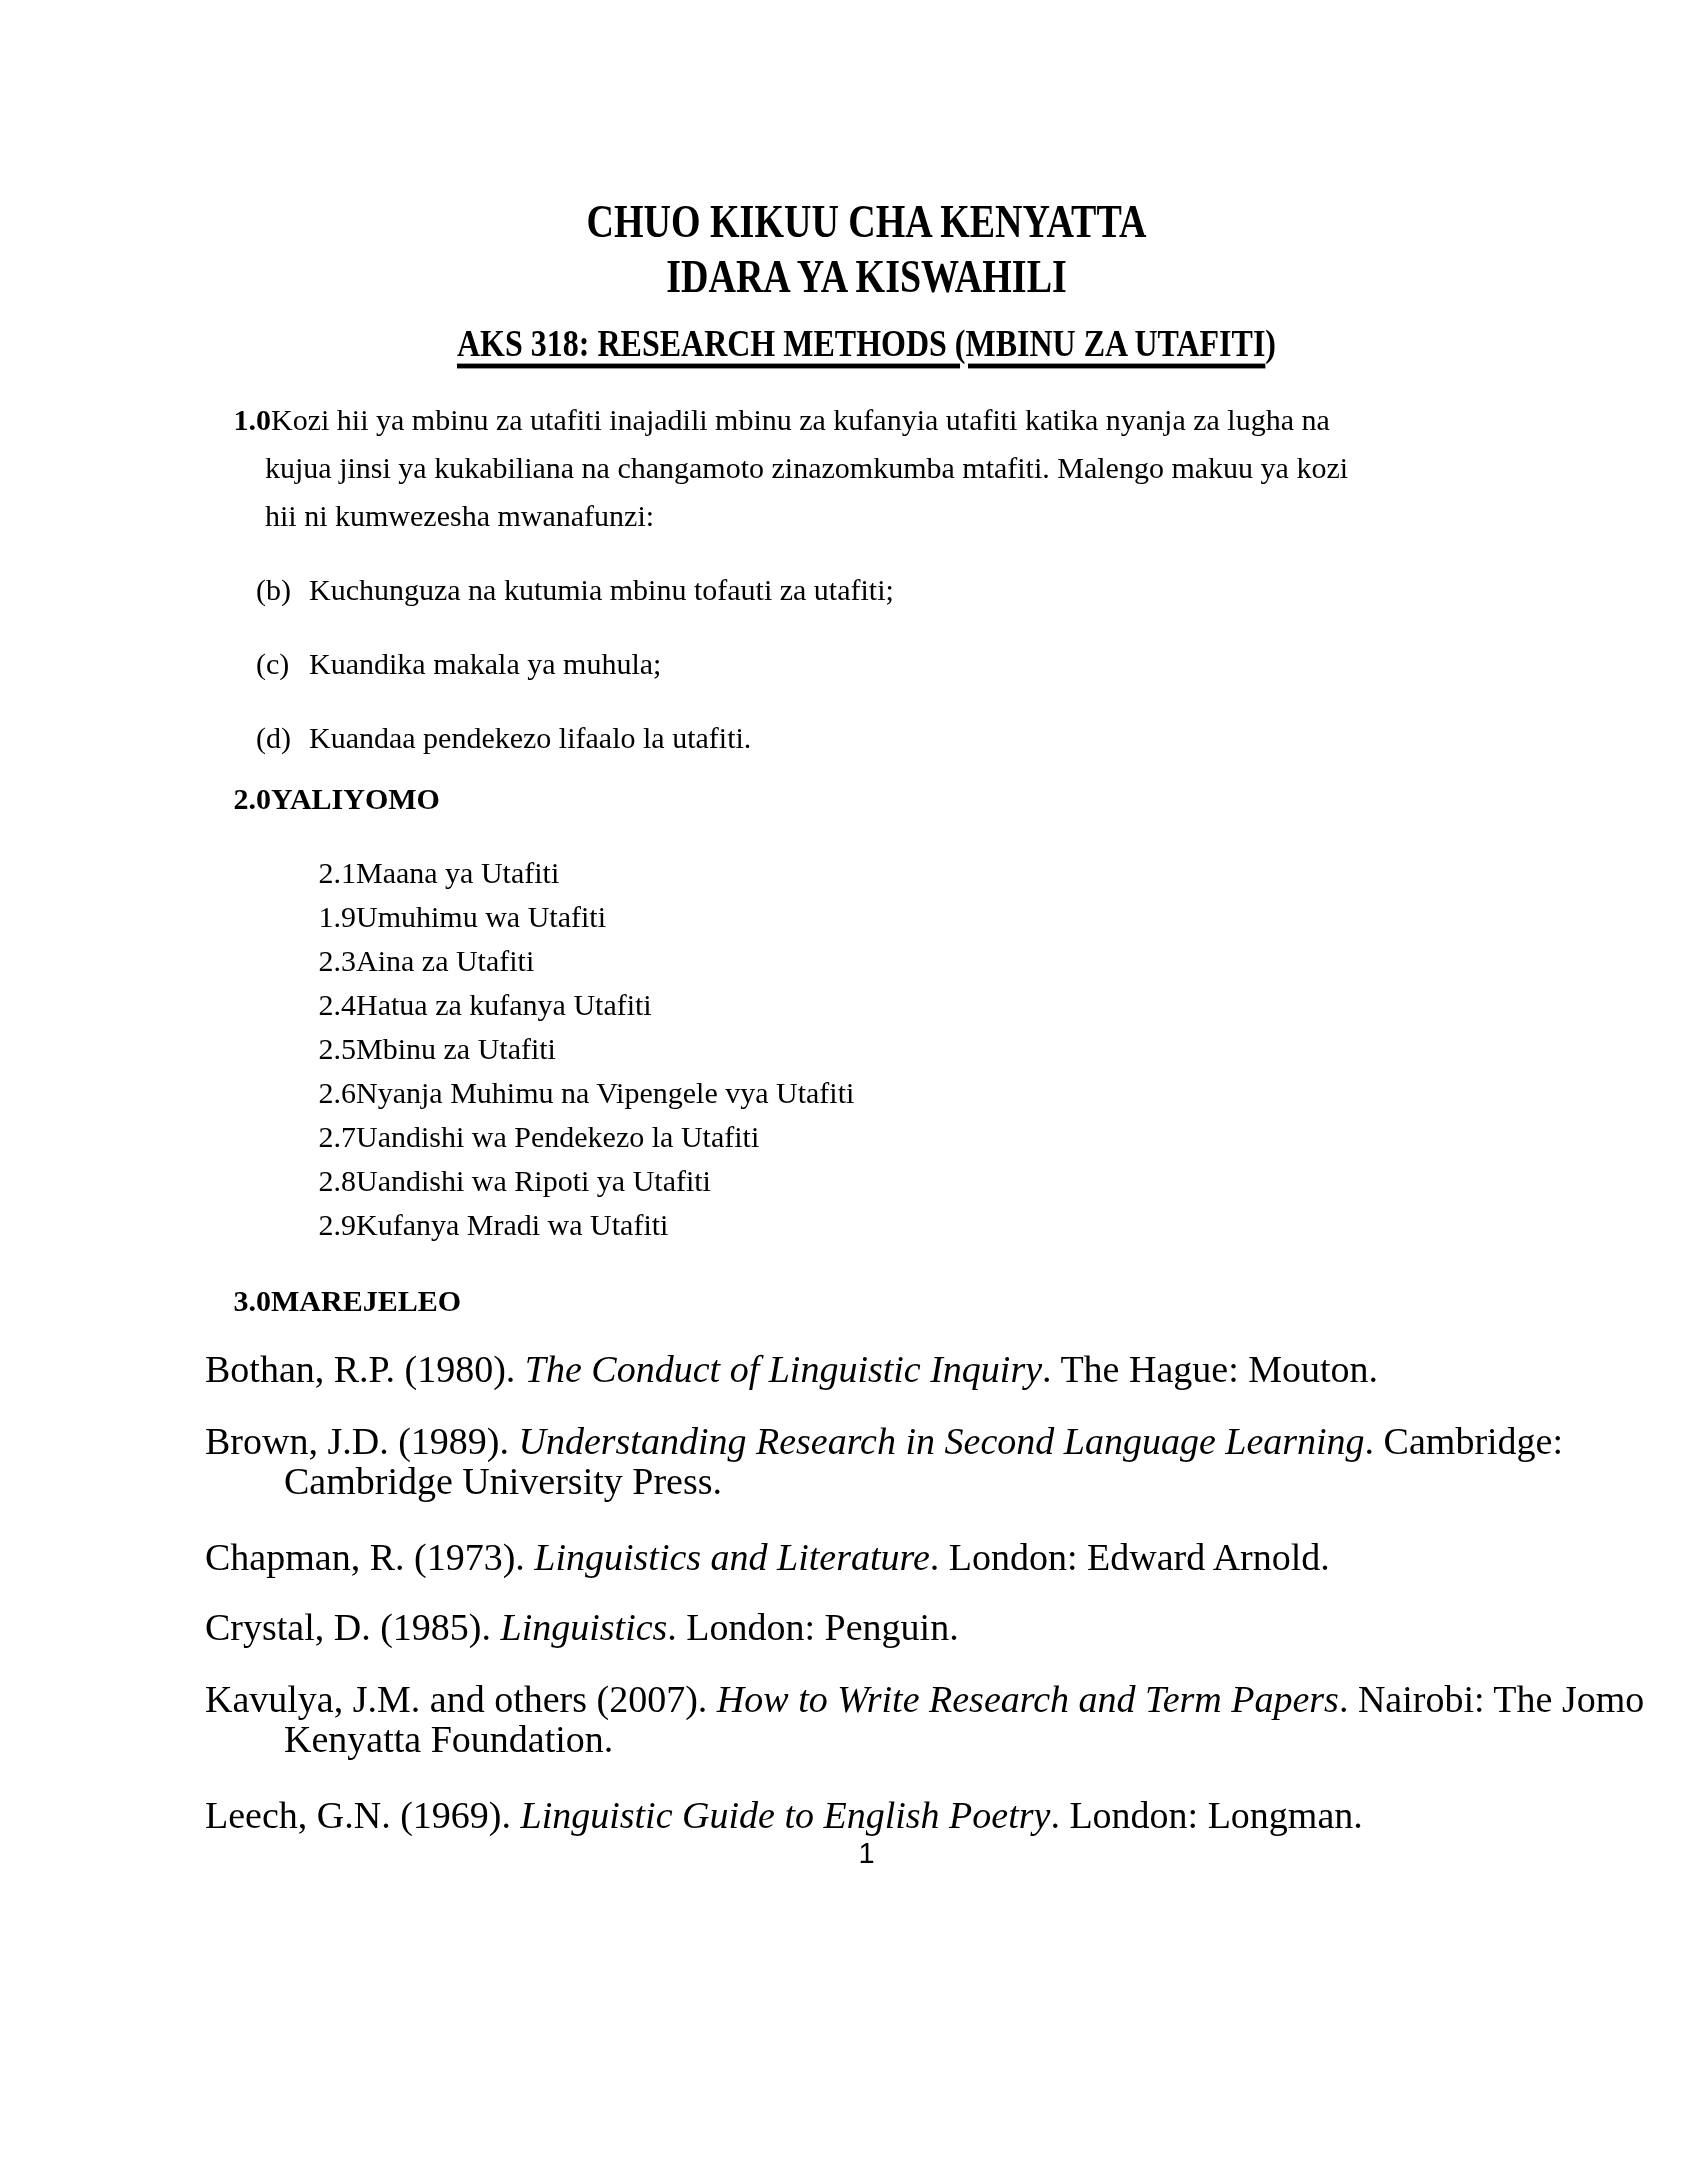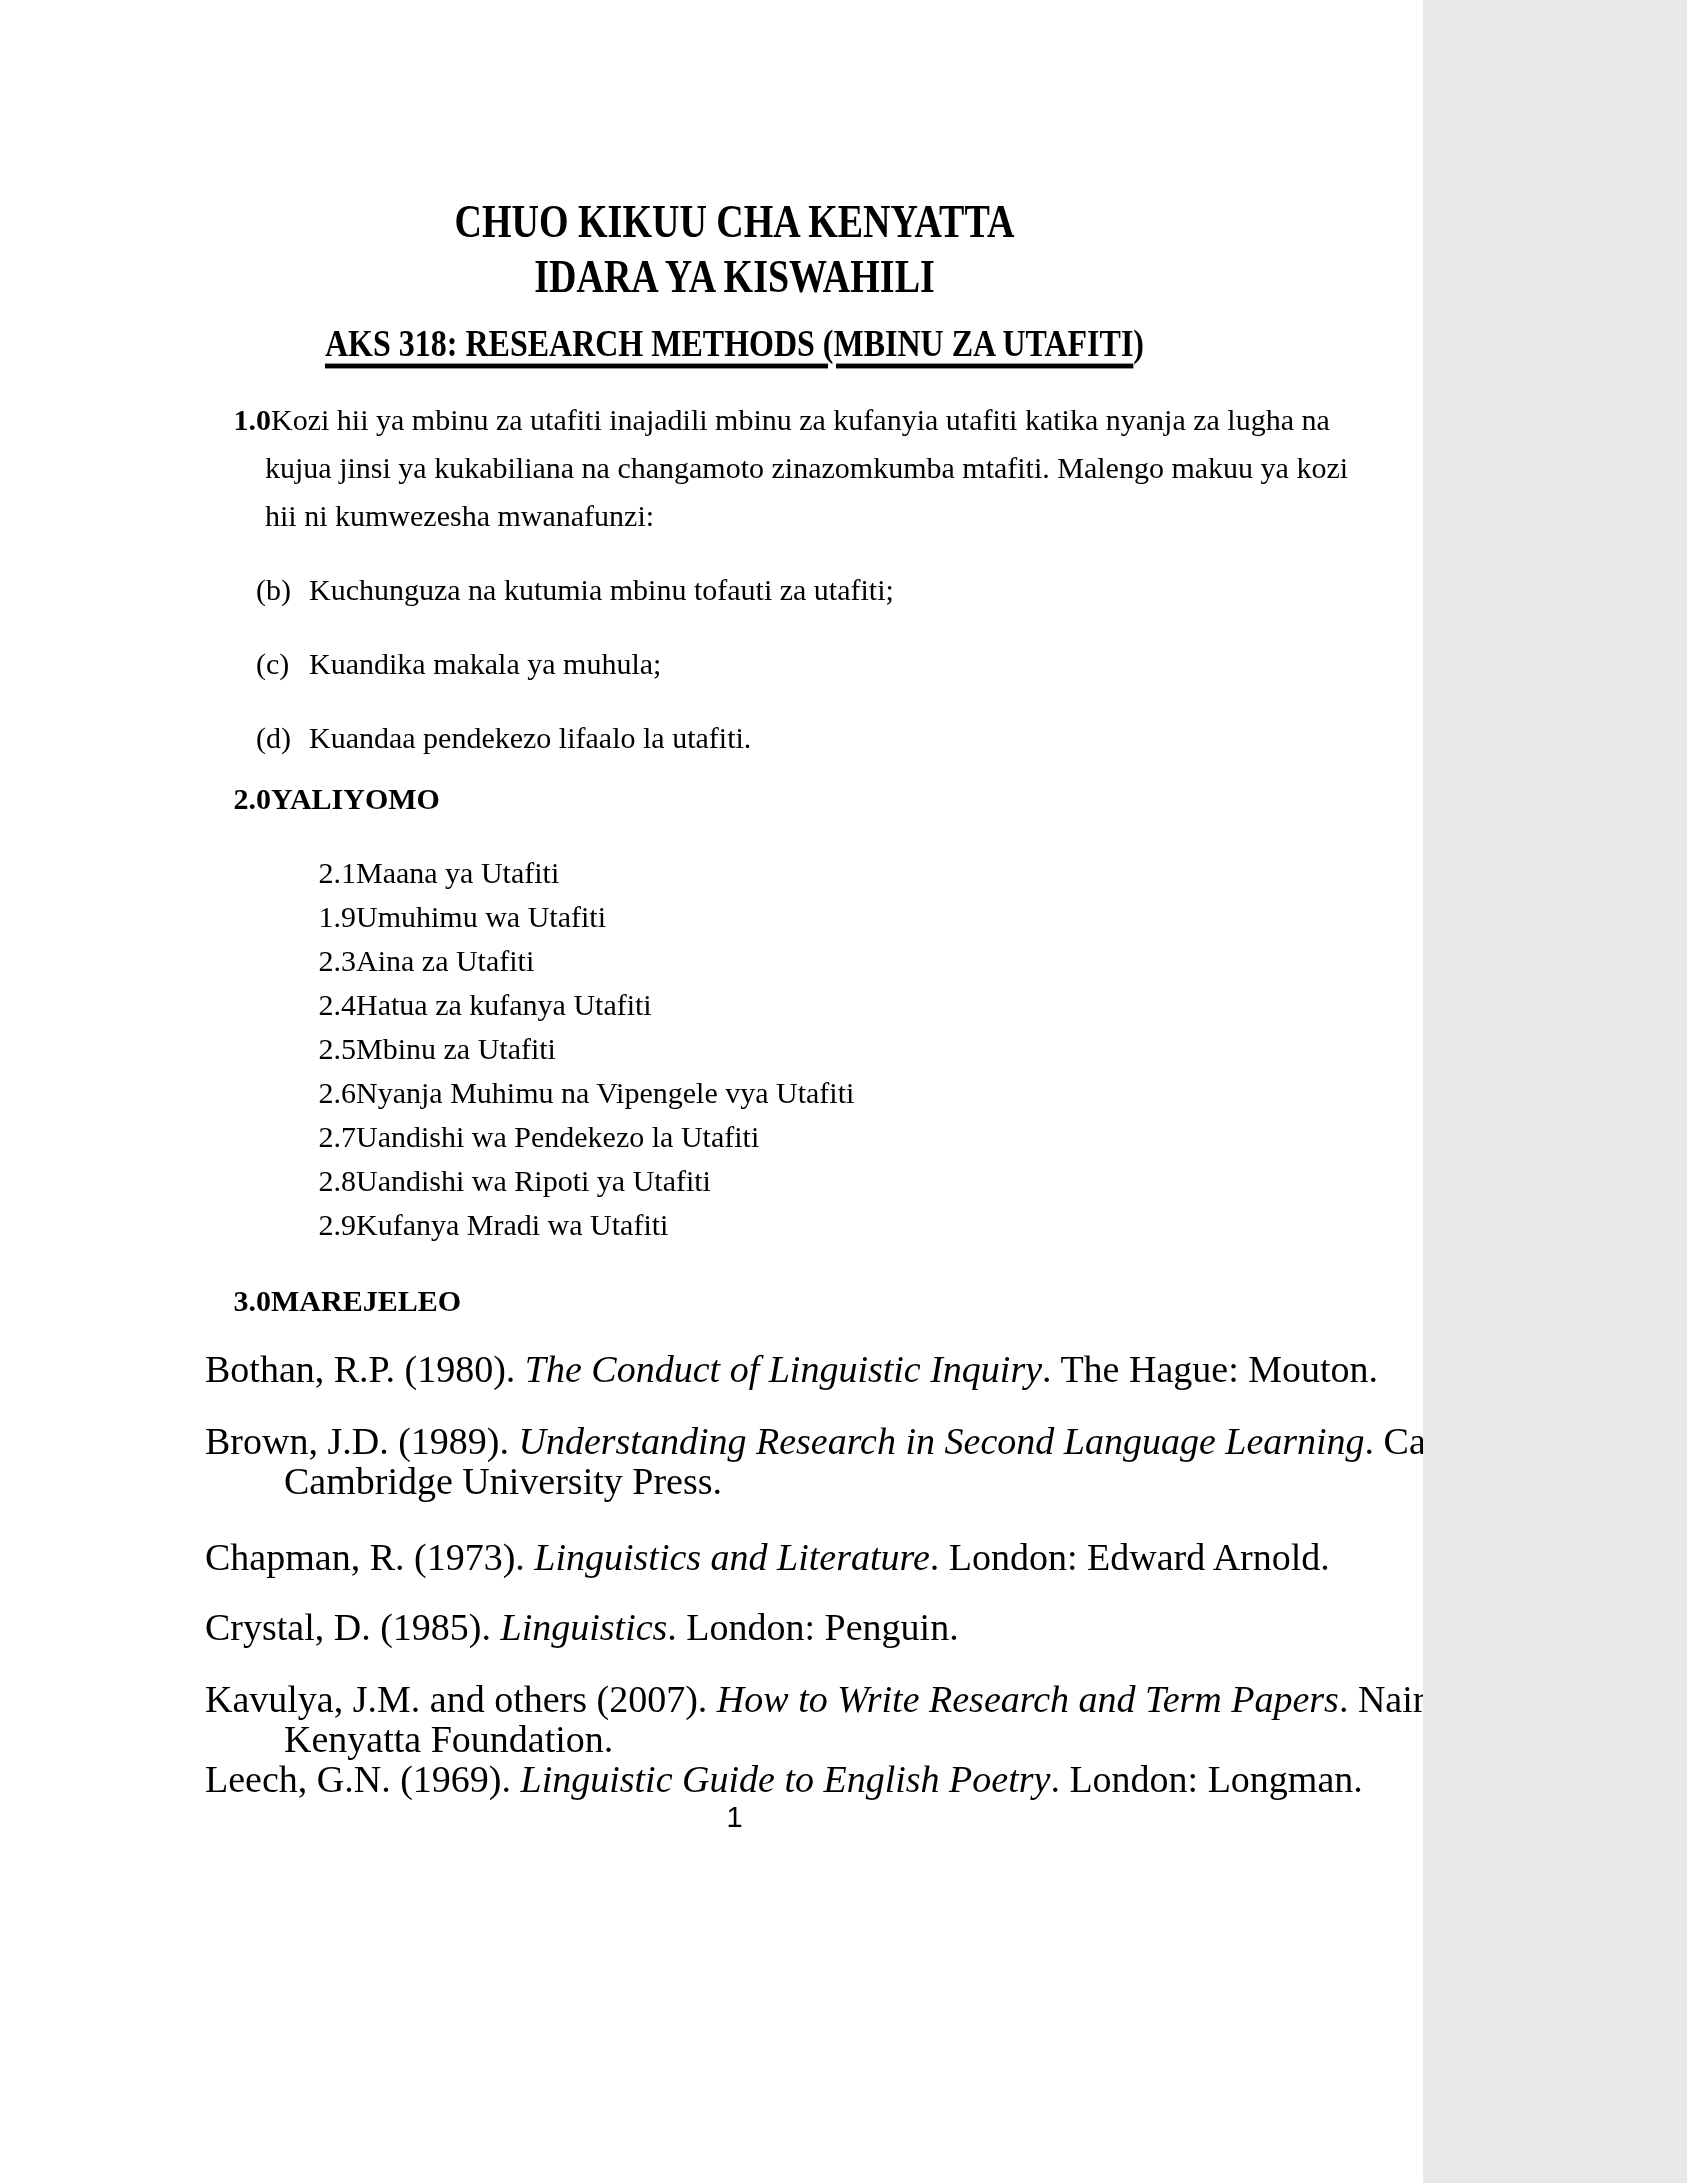--- a/index.html
+++ b/index.html
@@ -1,19 +1,19 @@
 <!DOCTYPE html>
 <html style="font-size:10.6px"><head>
 <meta charset="utf-8">
 <style>
   * { margin: 0; padding: 0; box-sizing: border-box; }
   html, body { background: #e8e8e8; }
   .page {
     position: relative;
-    width: 1423px;
+    width: 1687px;
     height: 2183px;
     background: #ffffff;
     color: #000000;
     font-family: "Liberation Serif", serif;
     overflow: hidden;
   }
   .content {
     padding: 199px 159px 0 205px;
   }
   .line { white-space: nowrap; }
@@ -71,21 +71,21 @@
   .toc-num { display: inline-block; width: 73px; text-align: right; }
 
   
   .references { font-size: 38px; }
   .reference { line-height: 40px; }
   .ref-m1 { margin-top: 28.4px; }
   .ref-m2 { margin-top: 32px; }
   .ref-m3 { margin-top: 36px; }
   .ref-m4 { margin-top: 30px; }
   .ref-m5 { margin-top: 32px; }
-  .ref-m6 { }
+  .ref-m6 { margin-top: 36px; }
   .book-title { font-style: italic; }
   .ref-line2 { padding-left: 79px; }
   .ref-line2:empty { display: none; }
 
   
   .page-number {
     margin-top: 1.3px;
     text-align: center;
     font-family: "Liberation Sans", sans-serif;
     font-size: 29px;

